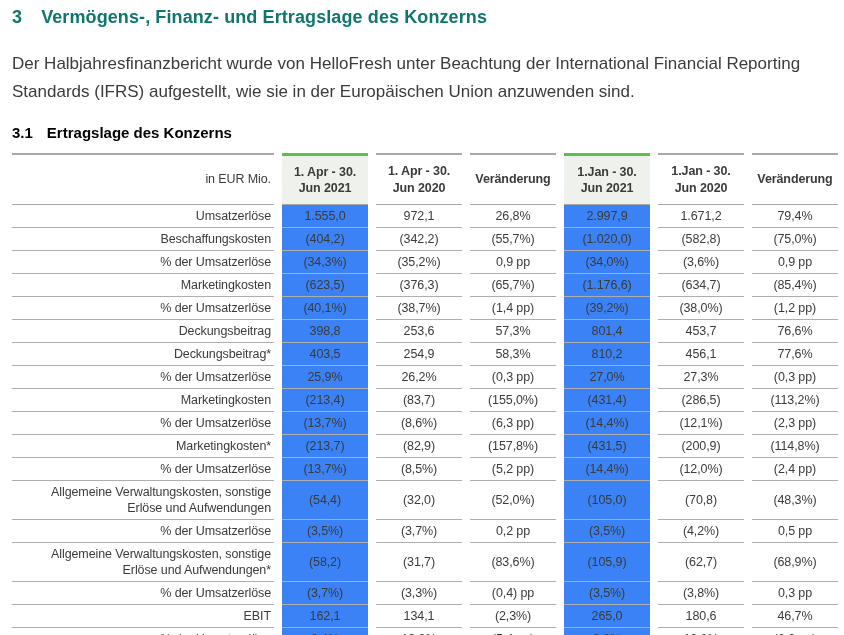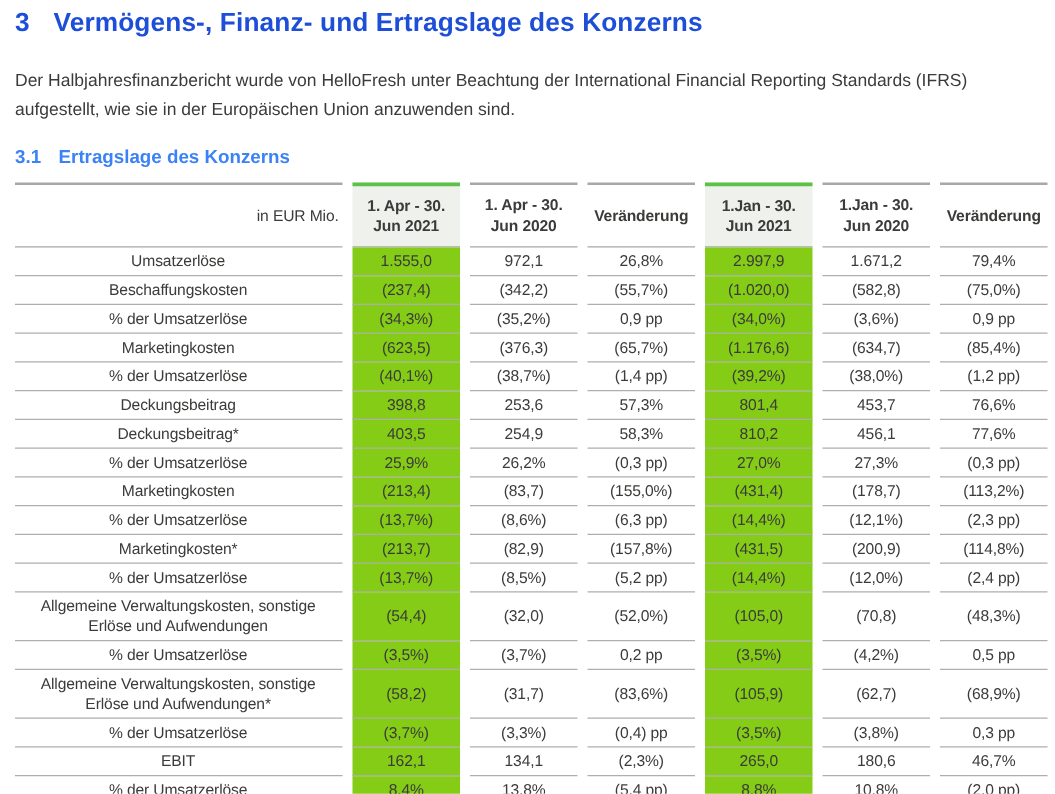--- a/index.html
+++ b/index.html
@@ -8,37 +8,37 @@
     background: #ffffff;
   }
   body {
     width: 844px; height: 635px; overflow: hidden;
     font-family: "Liberation Sans", sans-serif;
     color: #3b3b39;
   }
   .content { padding: 7px 6px 0 12px; }
 
   h1.section-heading {
-    color: #1d4ed8;
-    font-size: 21px;
+    color: #0f766e;
+    font-size: 18px;
     font-weight: bold;
     margin: 0 0 22px 0;
     letter-spacing: 0.1px;
   }
   h1 .num { margin-right: 19px; }
 
   p.intro {
-    font-size: 14px;
+    font-size: 17px;
     line-height: 1.62;
     margin: 0 0 19px 0;
     max-width: 800px;
   }
 
   h2.subsection-heading {
-    color: #3b82f6;
+    color: #000000;
     font-size: 15px;
     font-weight: bold;
     margin: 0 0 12px 0;
   }
   h2 .num { margin-right: 14px; }
 
   table.fin-table {
     border-collapse: separate;
     border-spacing: 8px 0;
     table-layout: fixed;
@@ -70,24 +70,24 @@
     border-top: 3px solid #5cc247;
     background: #eff2ec;
   }
   .fin-table tbody td {
     border-bottom: 1px solid #aeaeae;
     text-align: center;
     line-height: 1.28;
     height: 23px;
   }
   .fin-table tbody td.lbl {
-    text-align: center;
+    text-align: right;
     padding-left: 2px;
   }
-  .fin-table tbody td.hl { background: #84cc16; }
+  .fin-table tbody td.hl { background: #3b82f6; }
   .fin-table tbody tr:last-child td { border-bottom: 2px solid #8f8f8f; }
 </style>
 </head>
 <body>
 
 <div class="content">
 
   <h1 class="section-heading"><span class="num">3</span><span>Vermögens-, Finanz- und Ertragslage des Konzerns</span></h1>
 
   <p class="intro">Der Halbjahresfinanzbericht wurde von HelloFresh unter Beachtung der International Financial Reporting Standards (IFRS) aufgestellt, wie sie in der Europäischen Union anzuwenden sind.</p>
@@ -127,21 +127,21 @@
           <td class="lbl">Umsatzerlöse</td>
           <td class="hl">1.555,0</td>
           <td>972,1</td>
           <td>26,8%</td>
           <td class="hl">2.997,9</td>
           <td>1.671,2</td>
           <td>79,4%</td>
         </tr>
         <tr>
           <td class="lbl">Beschaffungskosten</td>
-          <td class="hl">(237,4)</td>
+          <td class="hl">(404,2)</td>
           <td>(342,2)</td>
           <td>(55,7%)</td>
           <td class="hl">(1.020,0)</td>
           <td>(582,8)</td>
           <td>(75,0%)</td>
         </tr>
         <tr>
           <td class="lbl">% der Umsatzerlöse</td>
           <td class="hl">(34,3%)</td>
           <td>(35,2%)</td>
@@ -194,21 +194,21 @@
           <td class="hl">27,0%</td>
           <td>27,3%</td>
           <td>(0,3 pp)</td>
         </tr>
         <tr>
           <td class="lbl">Marketingkosten</td>
           <td class="hl">(213,4)</td>
           <td>(83,7)</td>
           <td>(155,0%)</td>
           <td class="hl">(431,4)</td>
-          <td>(178,7)</td>
+          <td>(286,5)</td>
           <td>(113,2%)</td>
         </tr>
         <tr>
           <td class="lbl">% der Umsatzerlöse</td>
           <td class="hl">(13,7%)</td>
           <td>(8,6%)</td>
           <td>(6,3 pp)</td>
           <td class="hl">(14,4%)</td>
           <td>(12,1%)</td>
           <td>(2,3 pp)</td>

